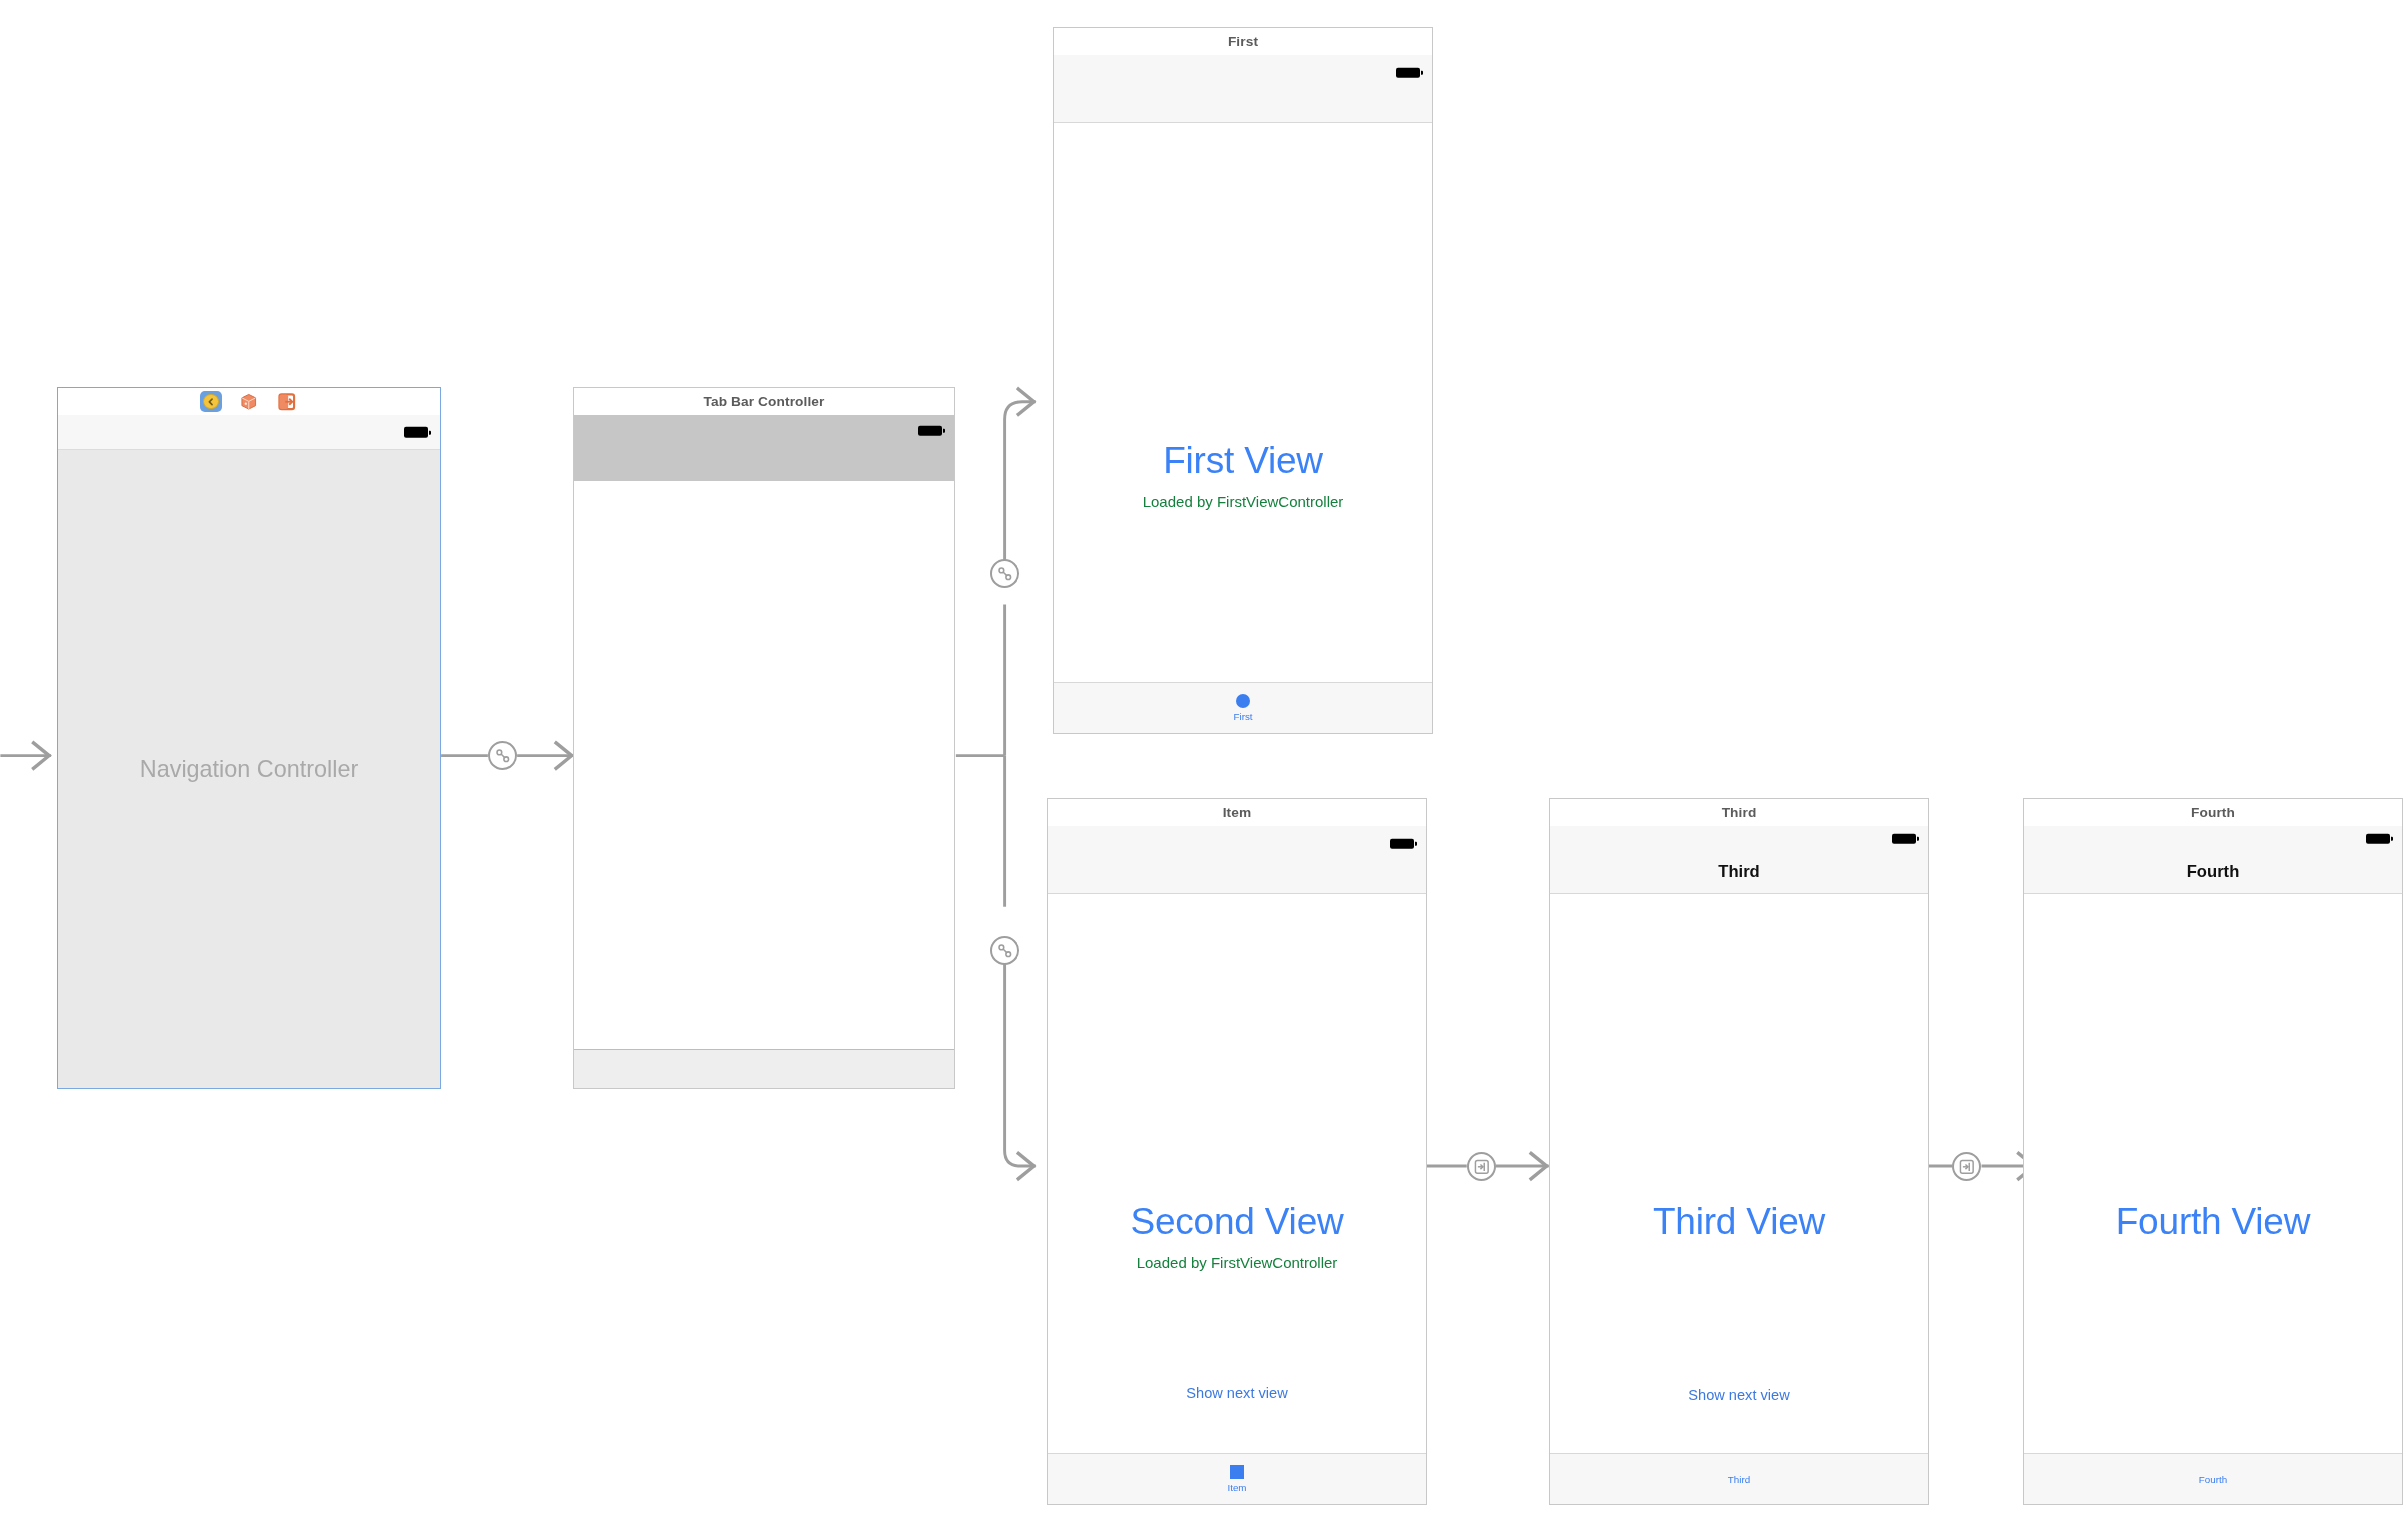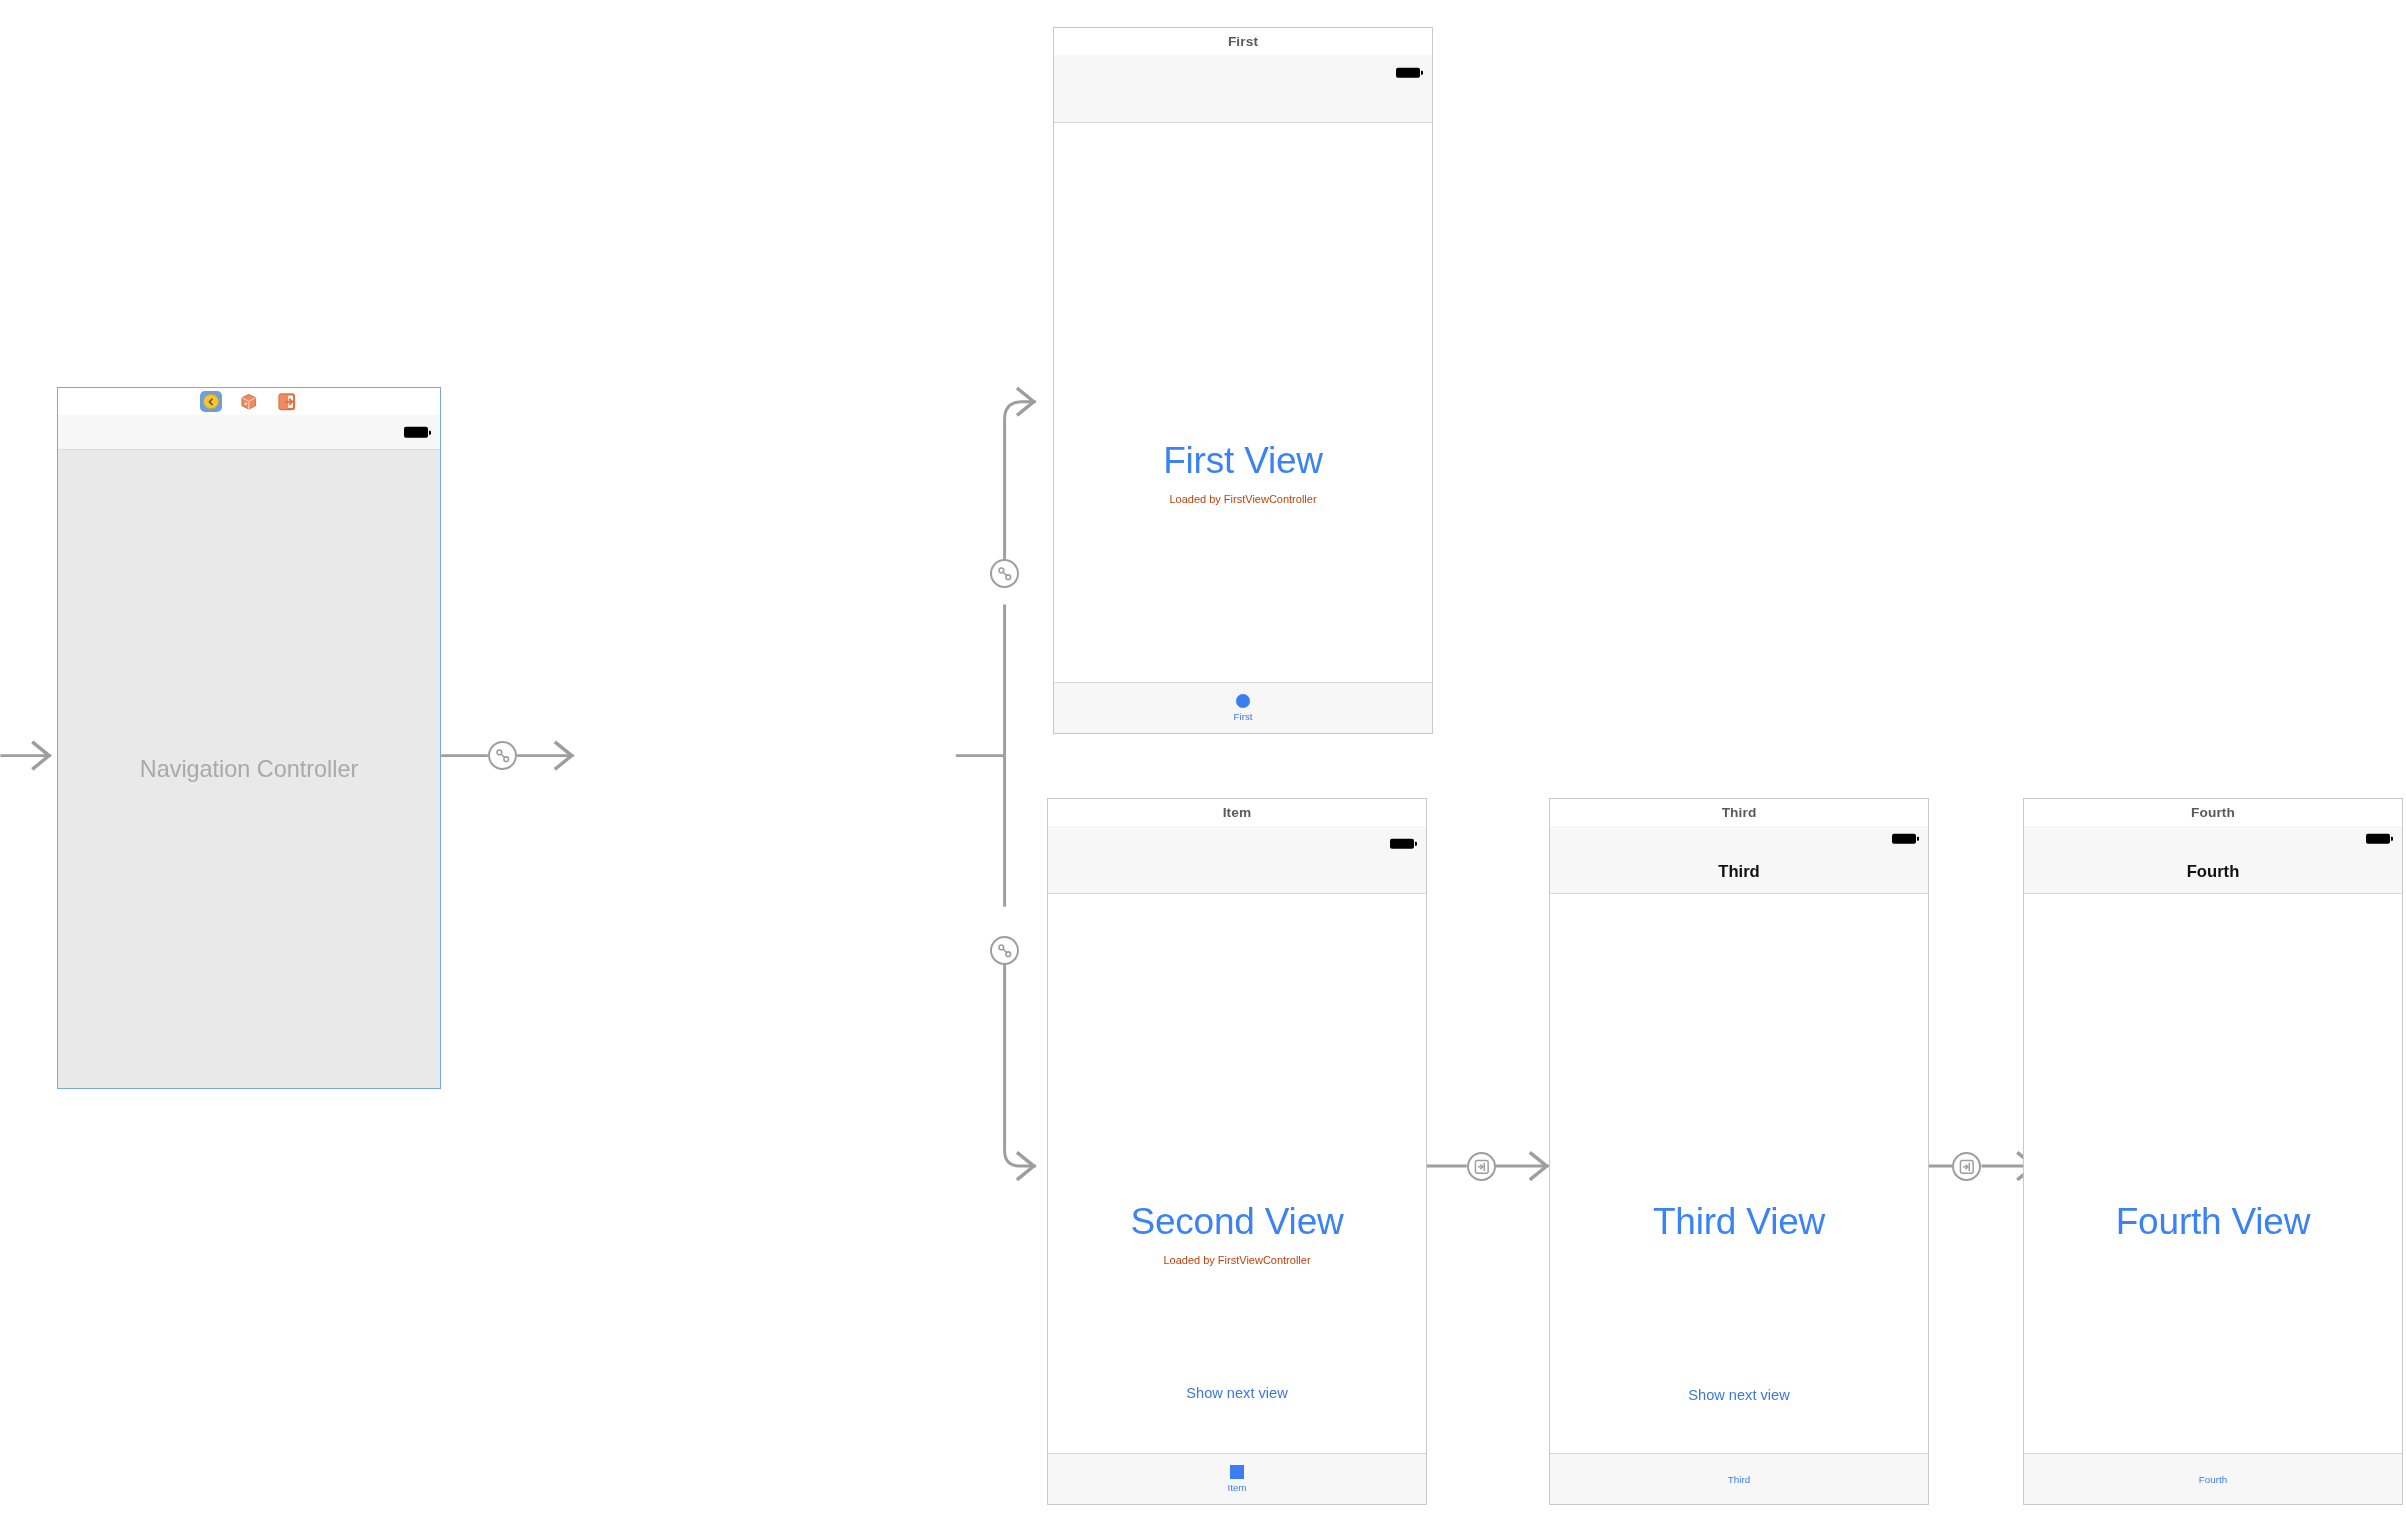--- a/index.html
+++ b/index.html
@@ -164,22 +164,22 @@
     font-size: 37px;
     color: #3b82f6;
     font-weight: normal;
     letter-spacing: -0.2px;
   }
   .sub-title {
     position: absolute;
     left: 0;
     width: 100%;
     text-align: center;
-    font-size: 11px;
-    color: #c2410c;
+    font-size: 15px;
+    color: #15803d;
   }
   .link-btn {
     position: absolute;
     left: 0;
     width: 100%;
     text-align: center;
     font-size: 14.6px;
     color: #3b79e0;
   }
 
@@ -399,20 +399,31 @@
     <div class="scene-body selected" style="height:674px;">
       <div class="nc-top-white">
         <div class="battery"></div>
       </div>
       <div class="nc-placeholder" style="top:35px;">
         <span class="nc-placeholder-label">Navigation Controller</span>
       </div>
     </div>
   </div>
 
+  <div class="scene" style="left:573px; top:387px; width:382px; height:702px;">
+    <div class="scene-dock">
+      <span class="scene-dock-title">Tab Bar Controller</span>
+    </div>
+    <div class="scene-body" style="height:674px;">
+      <div class="status-bar gray" style="height:66px;">
+        <div class="battery" style="top:15.6px;"></div>
+      </div>
+      <div class="tbc-bottom"></div>
+    </div>
+  </div>
 
   <div class="scene" style="left:1047px; top:27px; width:380px; height:707px;margin-left:6px;">
     <div class="scene-dock">
       <span class="scene-dock-title">First</span>
     </div>
     <div class="scene-body" style="height:679px;">
       <div class="status-bar" style="height:35px;">
         <div class="battery"></div>
       </div>
       <div class="nav-bar empty" style="height:33px;">

